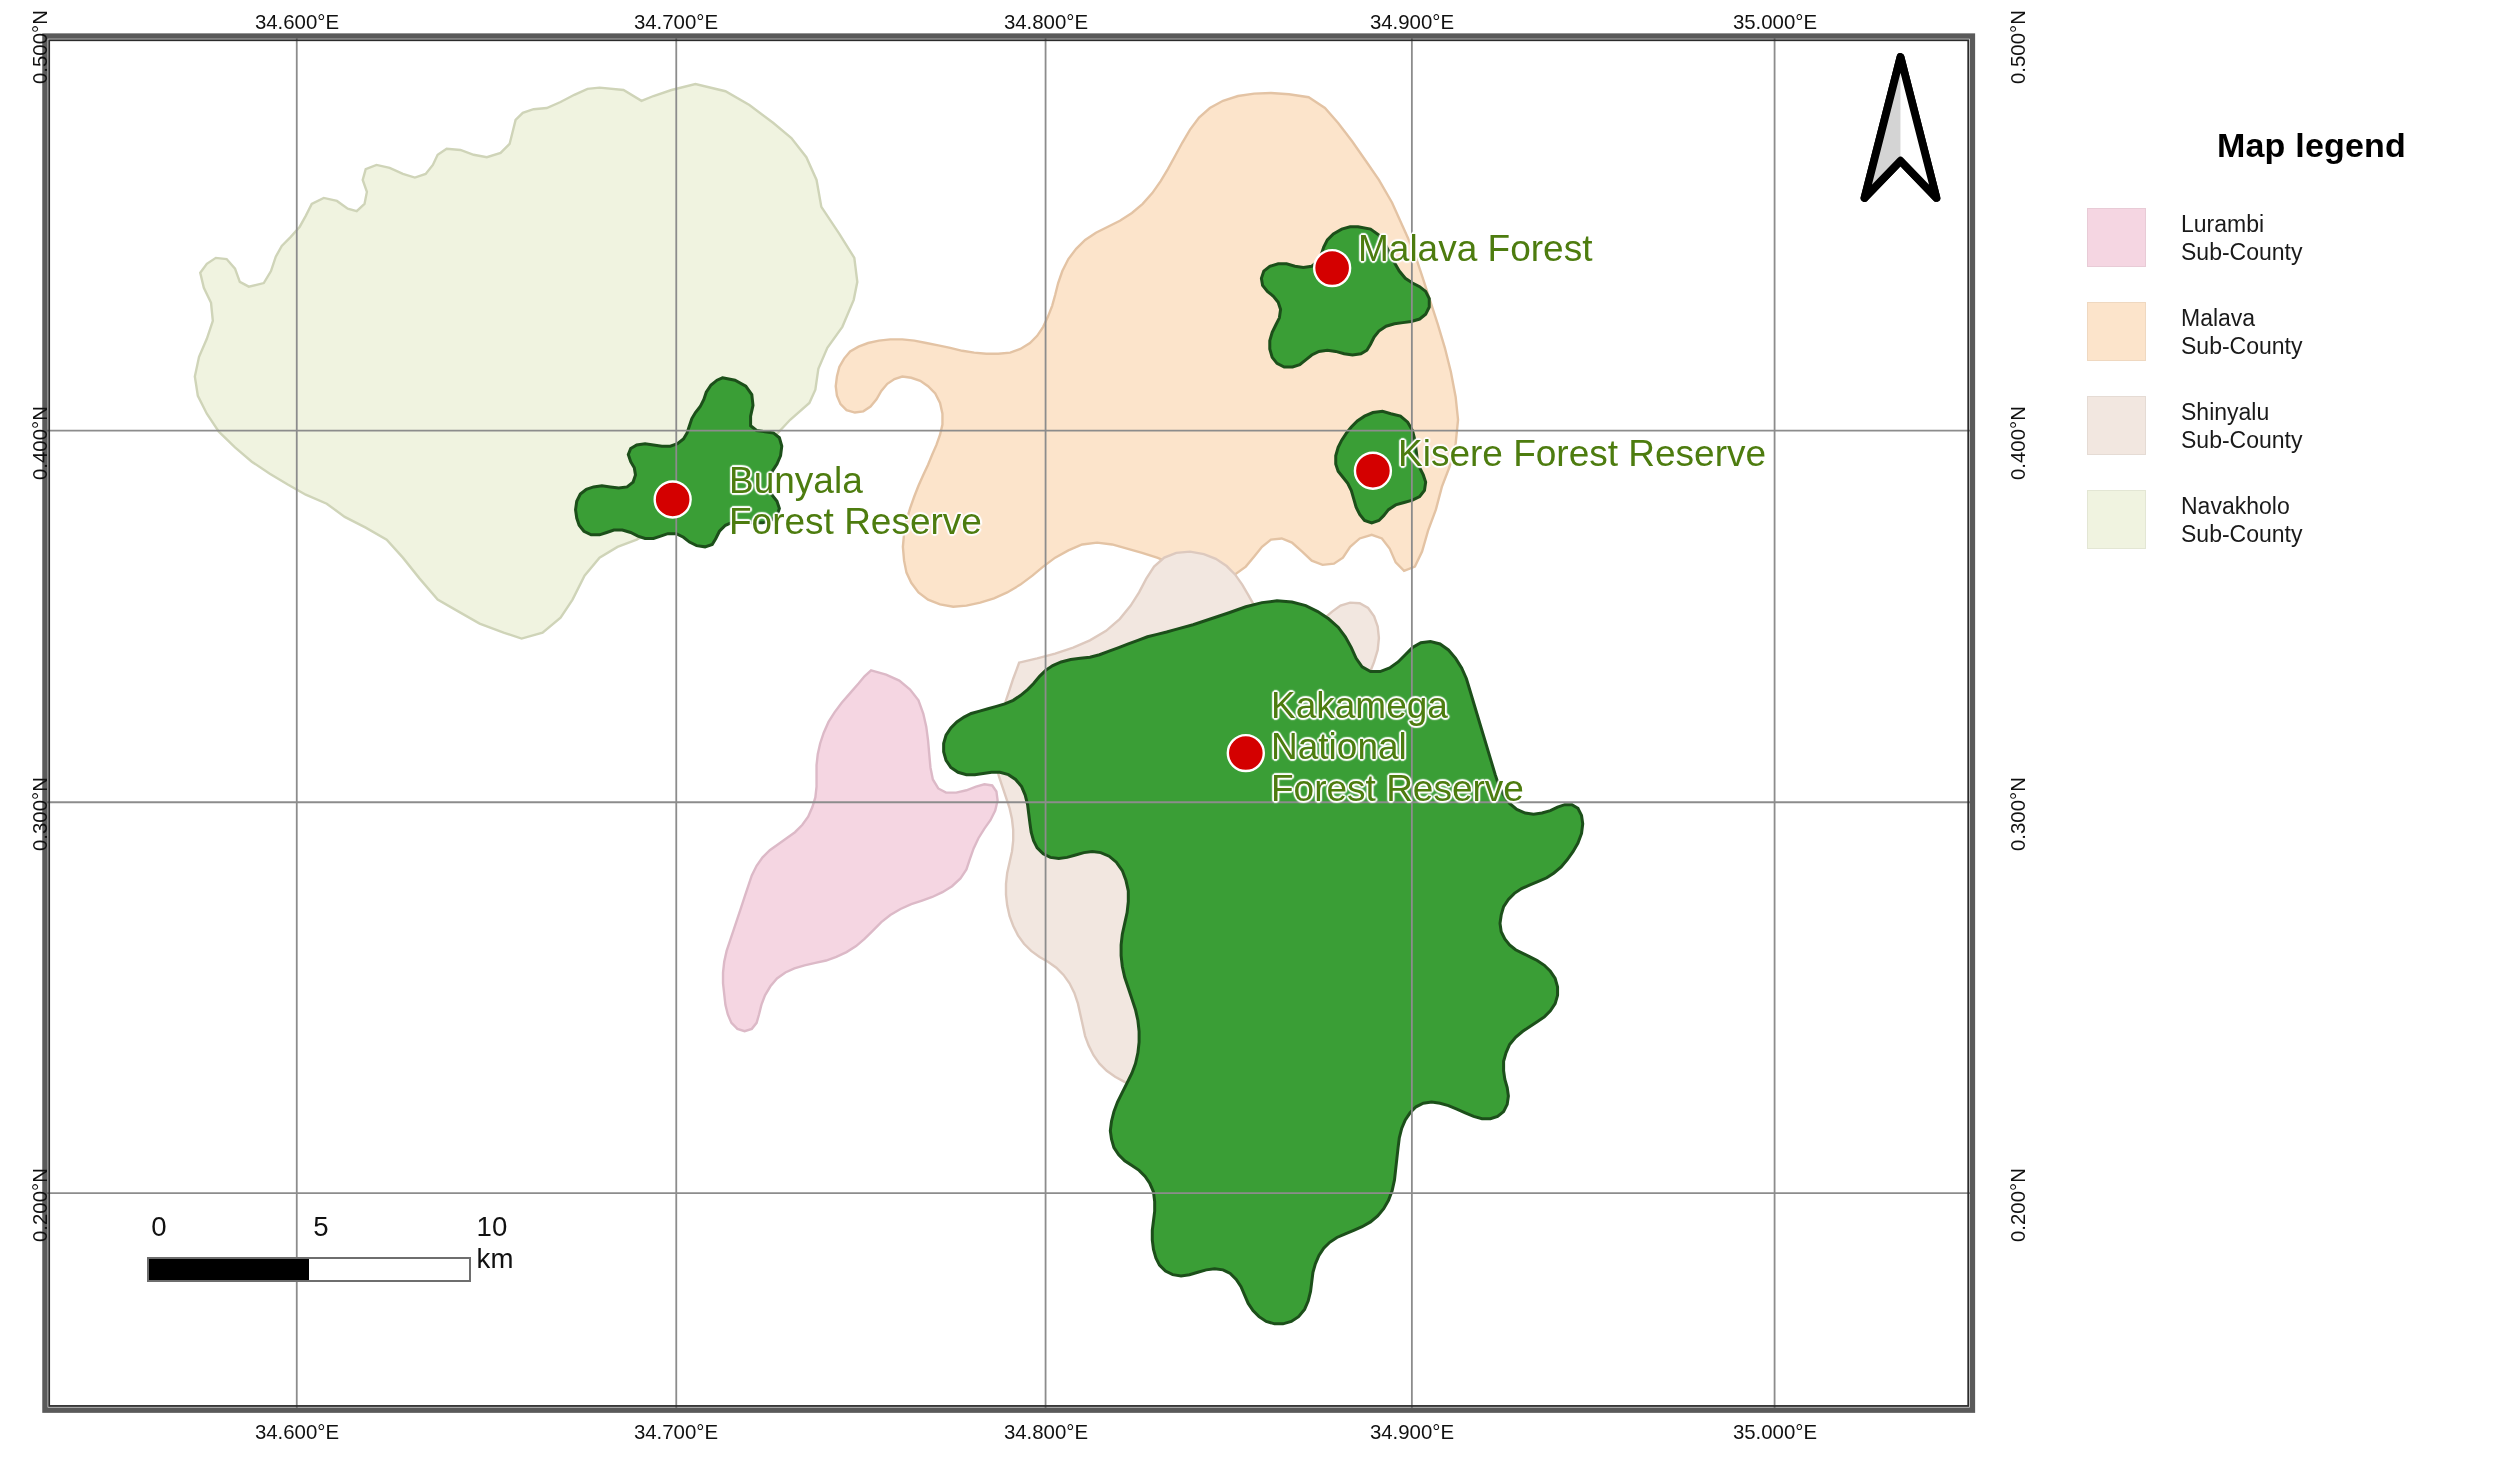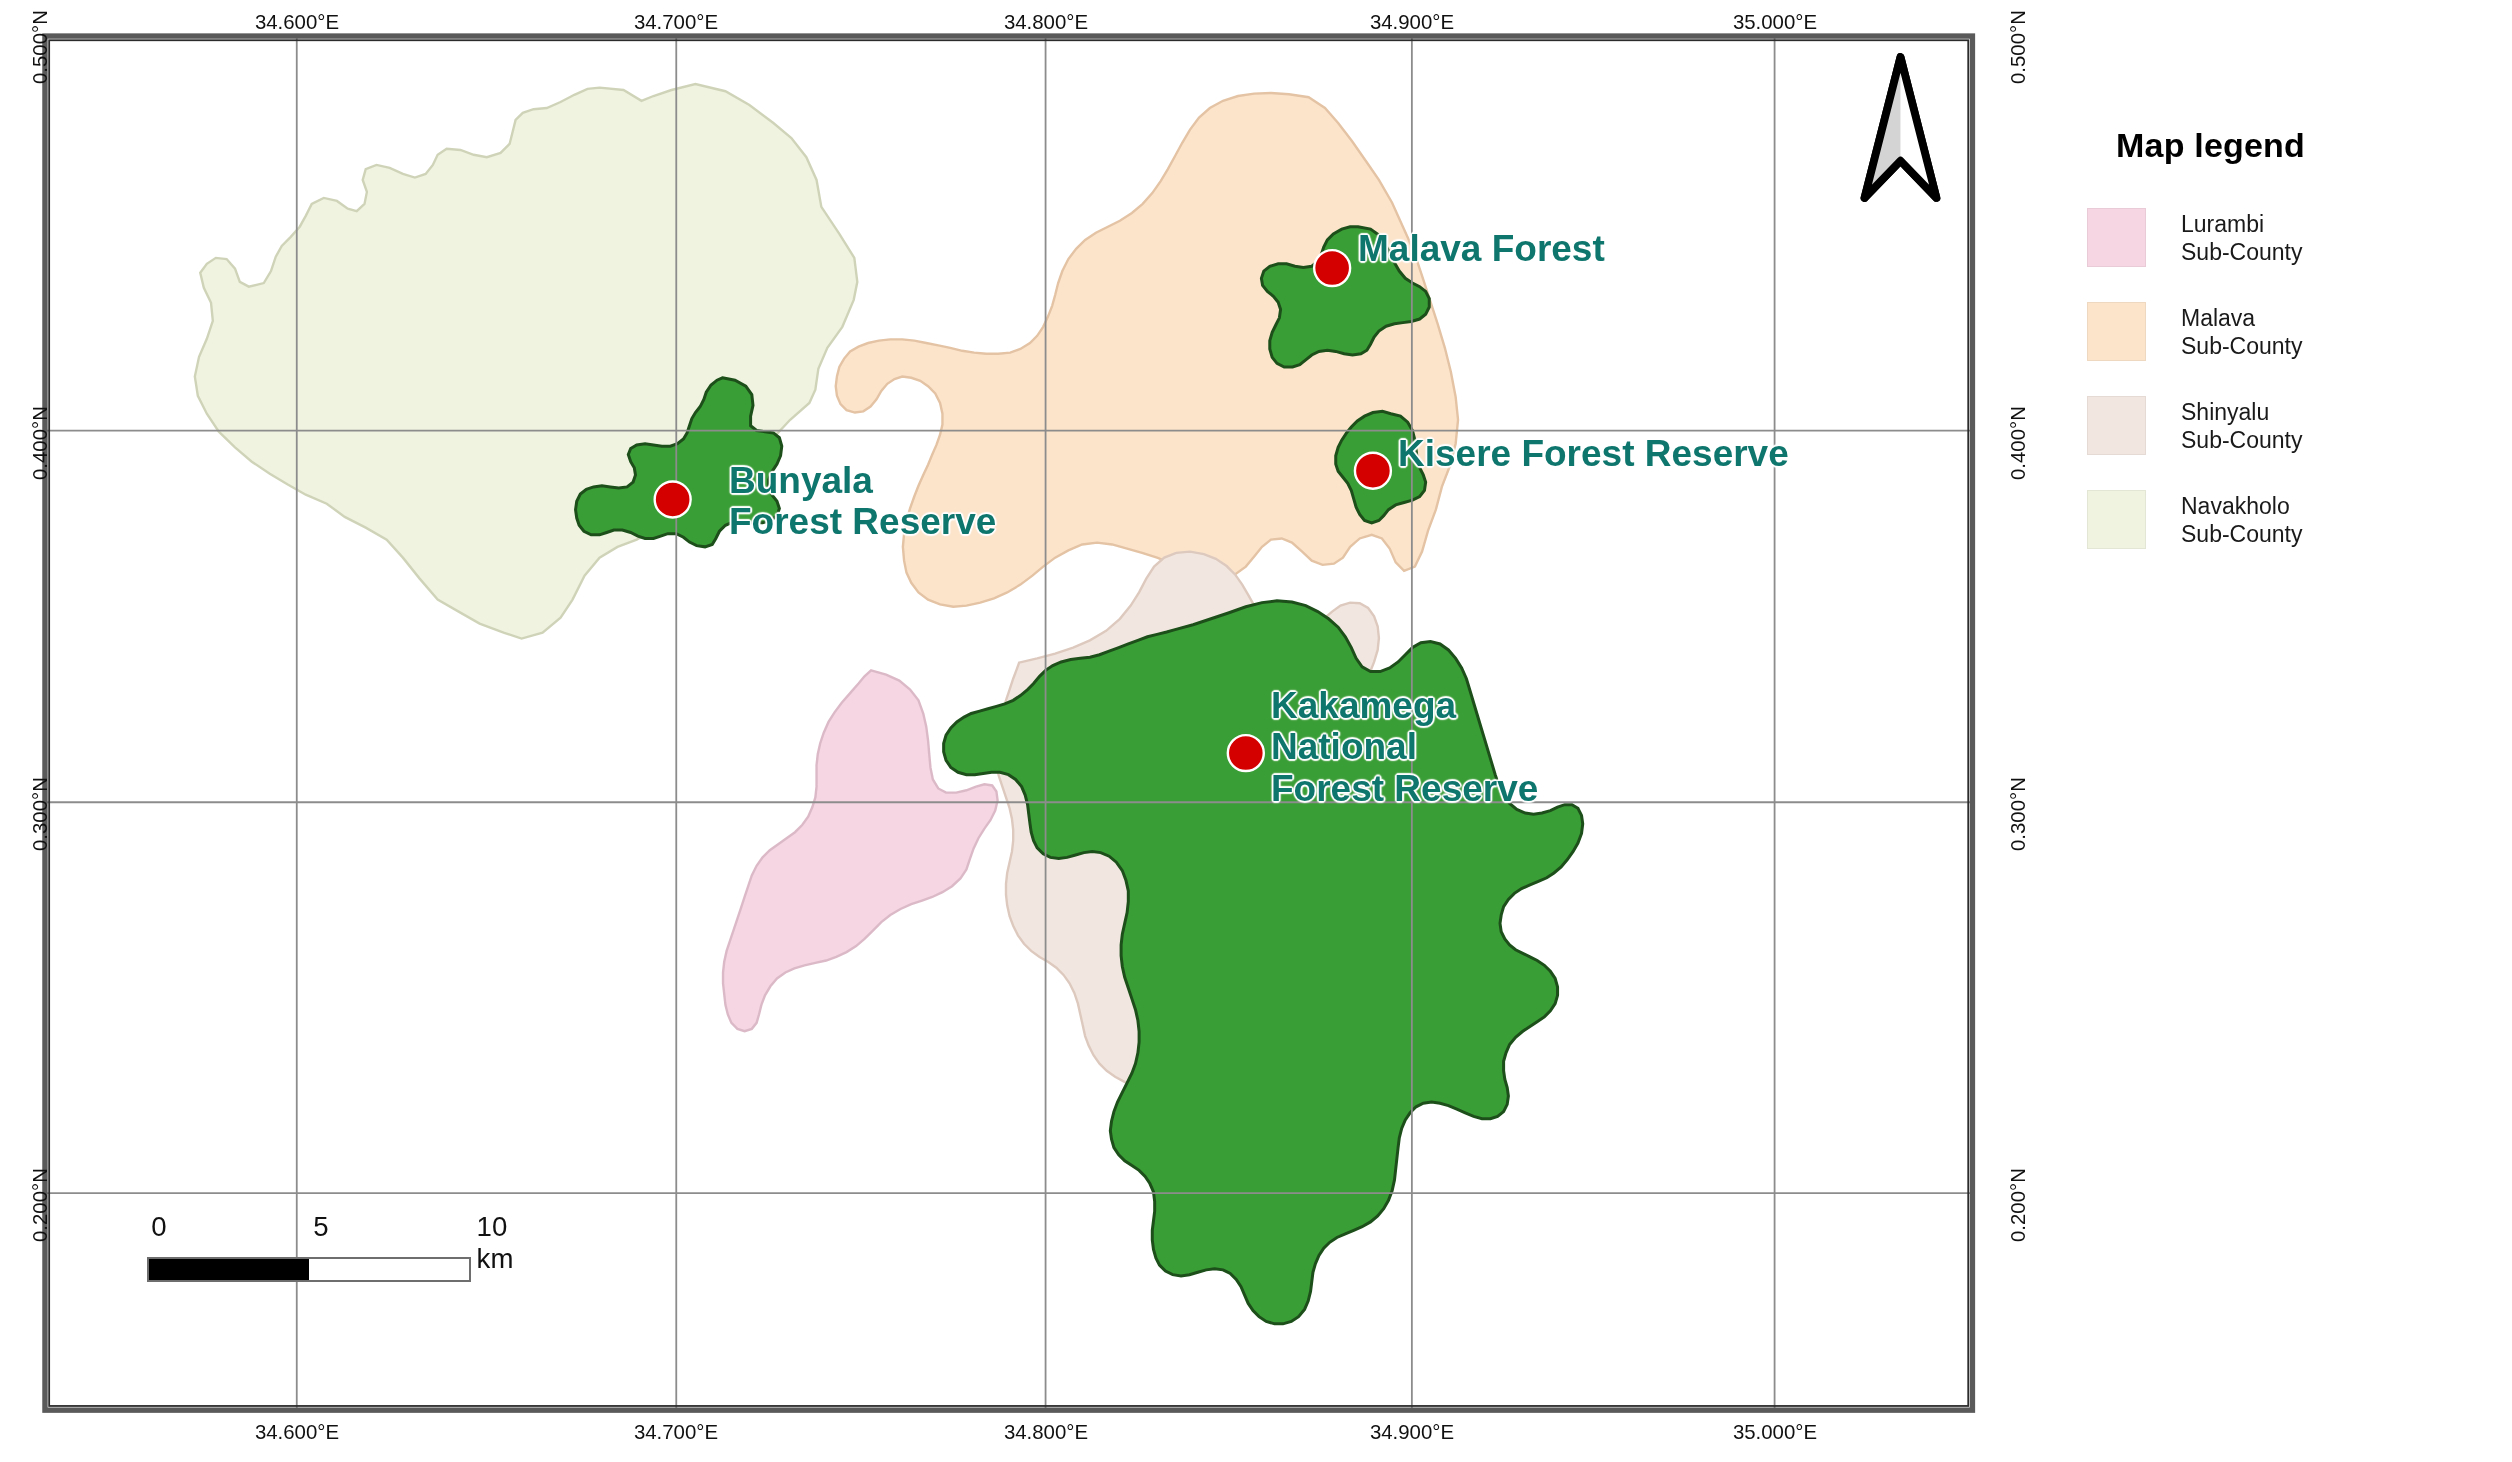--- a/index.html
+++ b/index.html
@@ -11,21 +11,21 @@
   }
   #figure{position:absolute;left:0;top:0;width:2512px;height:1463px;padding-left:16px;}
   #map-svg{position:absolute;left:0;top:0;width:2512px;height:1463px;}
 
   
   .legend{
     position:absolute;left:2087px;top:126px;width:420px;
   }
   .legend-title{
     font-size:34px;font-weight:bold;color:#000;
-    margin:0 0 43px 29px;letter-spacing:0.2px;
+    margin:0 0 43px 29px;letter-spacing:0.2px;text-align:center;
   }
   .legend-row{
     display:flex;align-items:flex-start;margin-bottom:35px;
   }
   .legend-swatch{
     width:57px;height:57px;flex:0 0 57px;margin-right:35px;
     border:0.6px solid rgba(0,0,0,.05);
   }
   .legend-label{
     font-size:23px;line-height:1.22;color:#1a1a1a;
@@ -44,21 +44,21 @@
   
   .scalebar{position:absolute;left:147px;top:1211px;}
   .sb-labels{position:relative;height:35px;width:324px;}
   .sb-lab{position:absolute;font-size:27.6px;color:#111;transform:translateX(-50%);}
   .sb-bar{position:relative;width:324px;height:25px;margin-top:10.8px;
           border:2.4px solid #6e6e6e;box-sizing:border-box;background:#fff;}
   .sb-fill{position:absolute;left:0;top:0;width:50%;height:100%;background:#000;}
 
   
   .mlabel{
-    position:absolute;font-size:37px;font-weight:bold;color:#0f766e;
+    position:absolute;font-size:37px;font-weight:normal;color:#4d7c0f;
     line-height:1.12;white-space:pre-line;
     text-shadow:
       1.8px 0 1.2px #fff,-1.8px 0 1.2px #fff,0 1.8px 1.2px #fff,0 -1.8px 1.2px #fff,
       1.2px 1.2px 1.2px #fff,-1.2px -1.2px 1.2px #fff,1.2px -1.2px 1.2px #fff,-1.2px 1.2px 1.2px #fff;
   }
 </style>
 </head>
 <body>
 
 <div id="figure">

